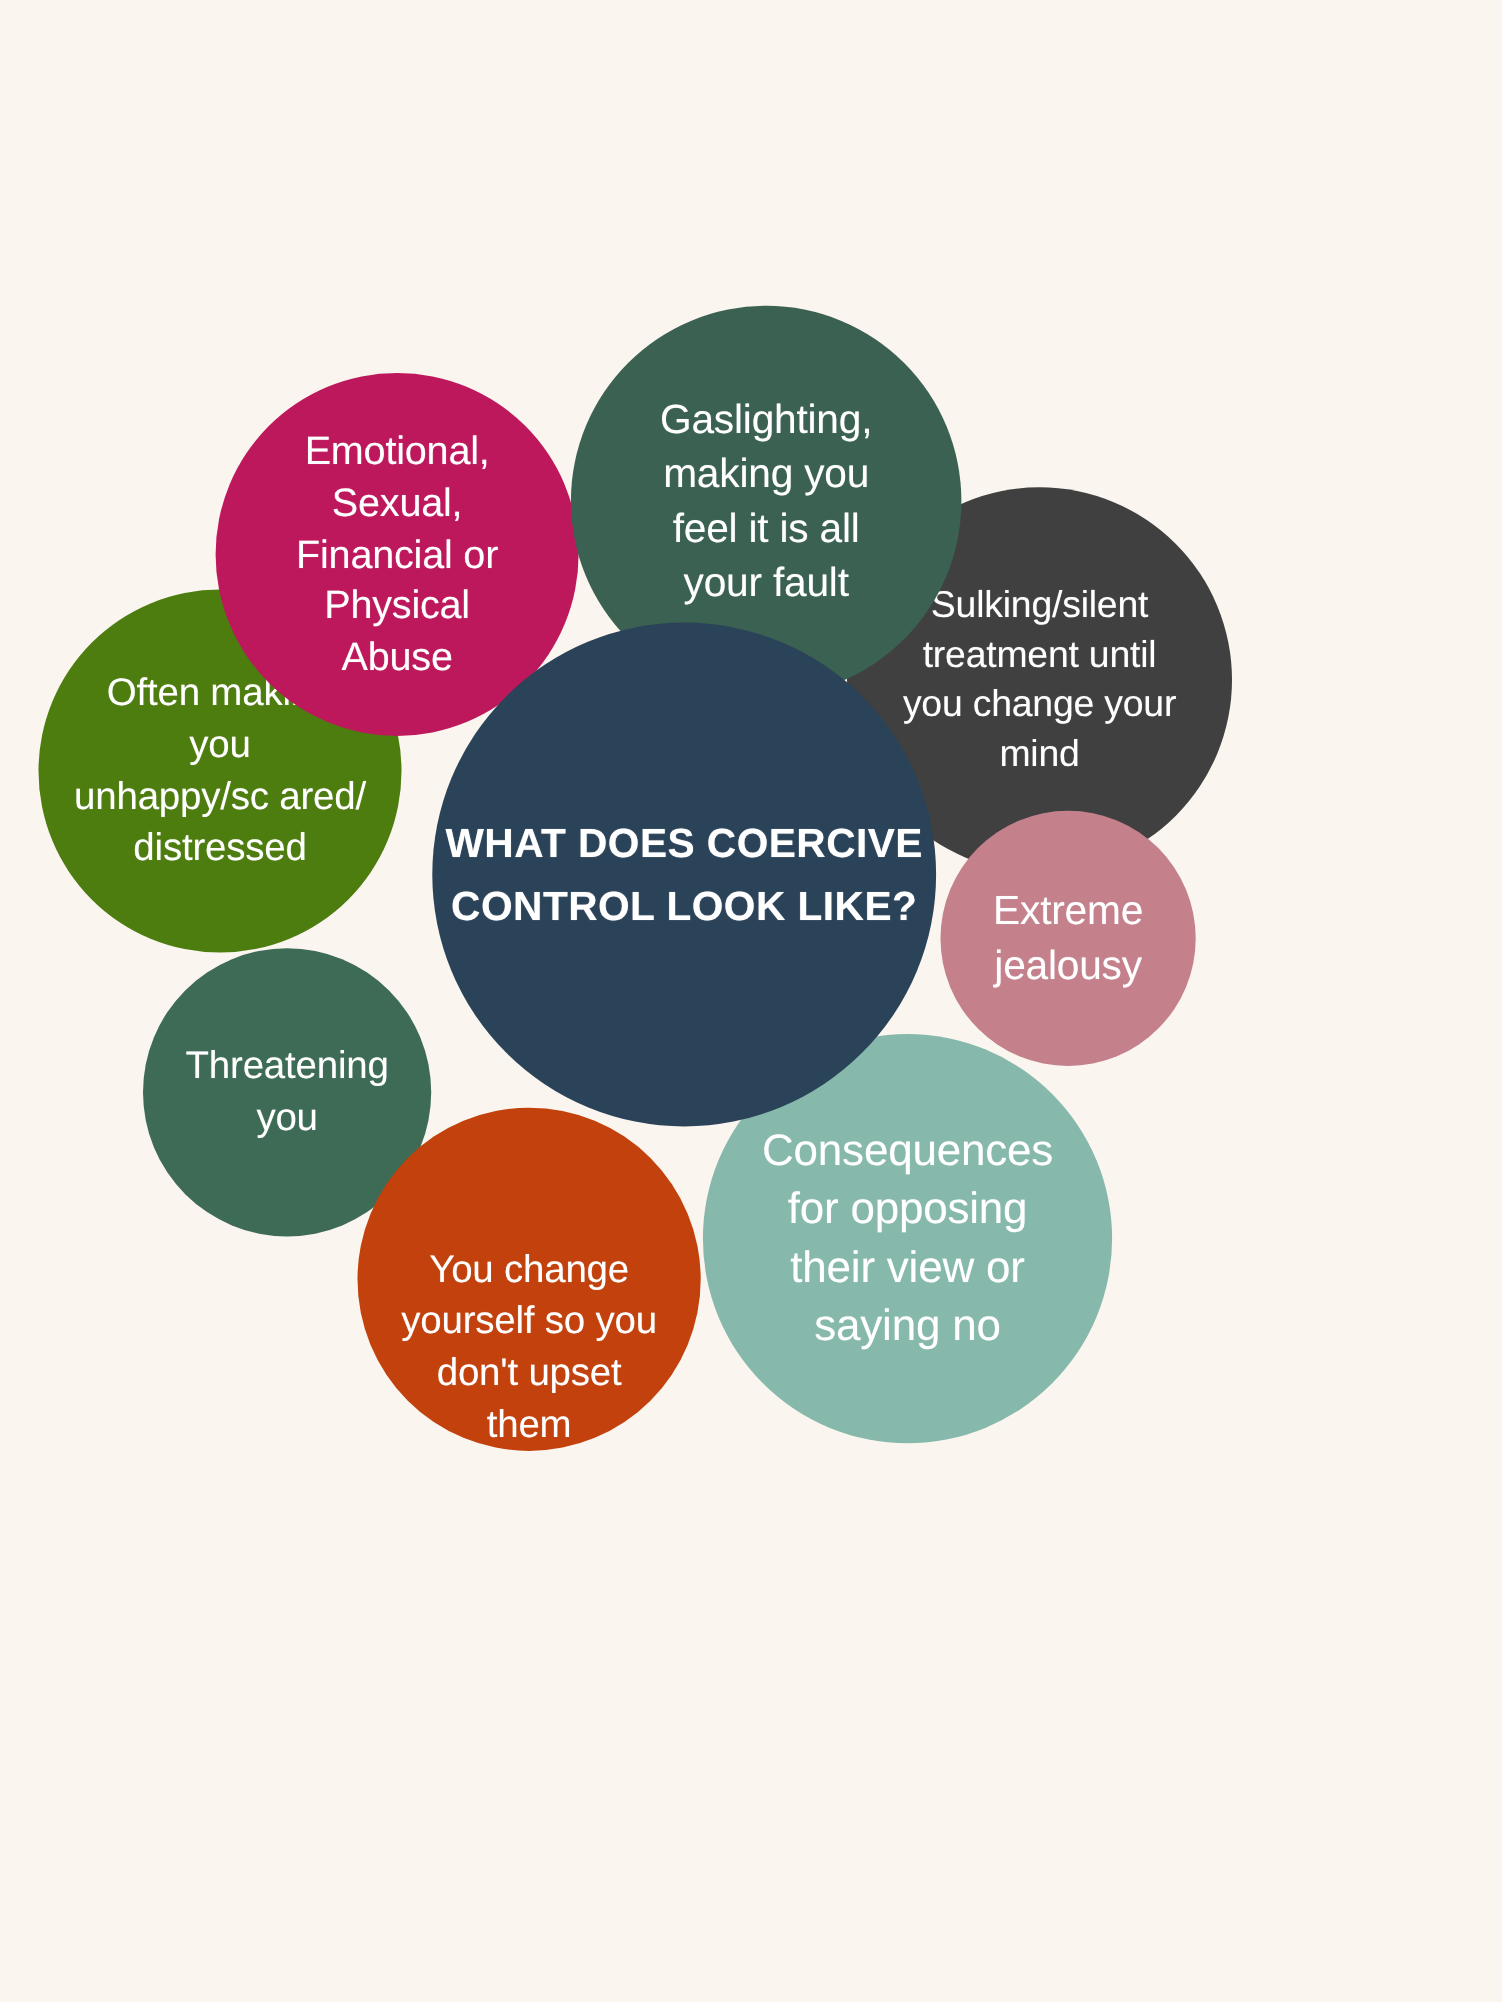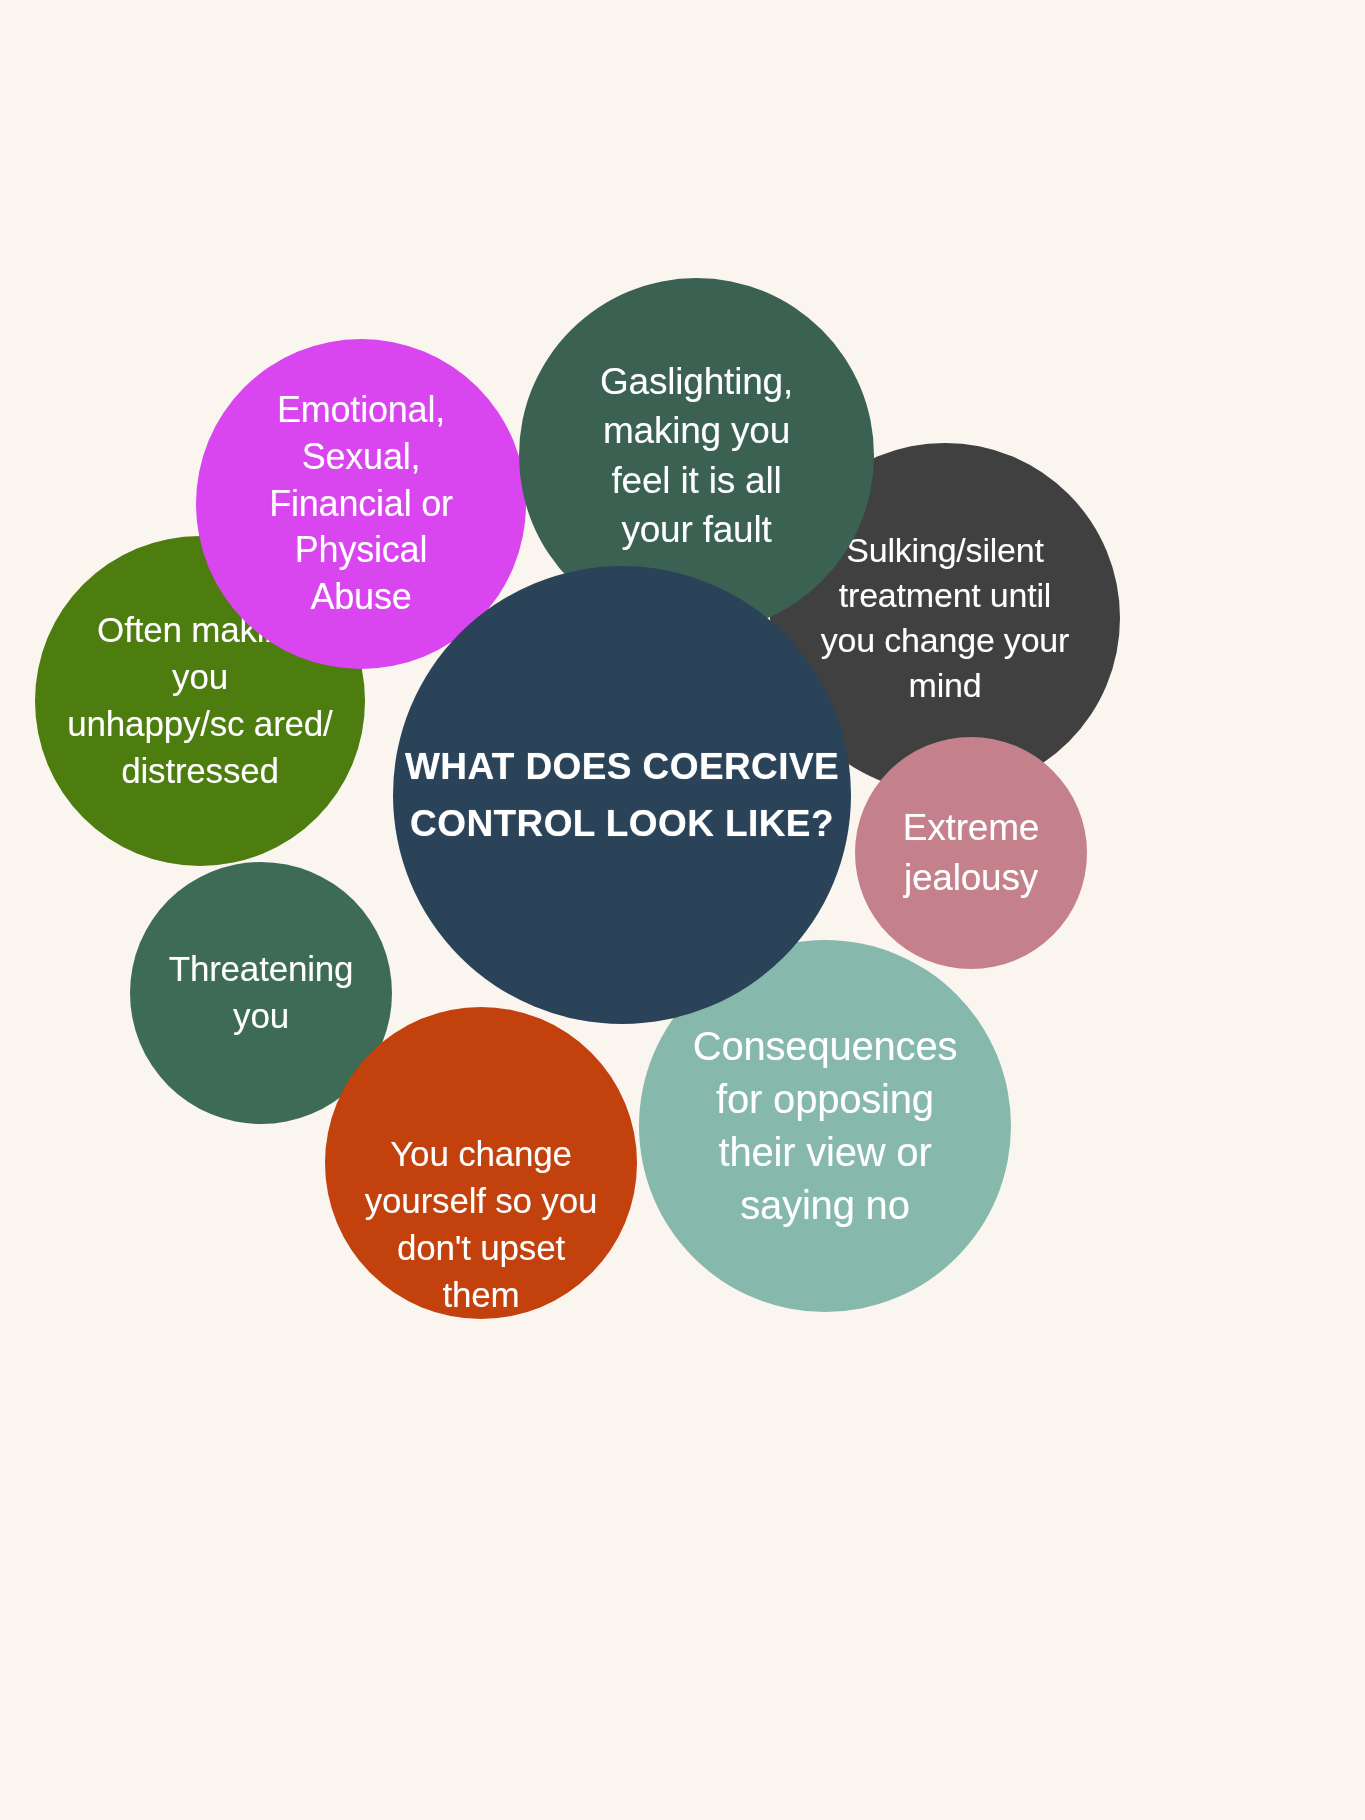--- a/index.html
+++ b/index.html
@@ -37,21 +37,21 @@
     box-sizing: border-box;
     white-space: pre-line;
     line-height: 1.30;
     letter-spacing: -0.2px;
     text-shadow: 0 0 1px rgba(255,255,255,0.35);
   }
   
   #bubble-abuse {
     left: 196px; top: 339px;
     width: 330px; height: 330px;
-    background: #d946ef;
+    background: #be185d;
     z-index: 3;
   }
   #bubble-abuse .label { font-size: 36px; line-height: 1.30; }
 
   #bubble-gaslighting {
     left: 519px; top: 278px;
     width: 355px; height: 355px;
     background: #3a6152;
     z-index: 4;
     justify-content: center;

